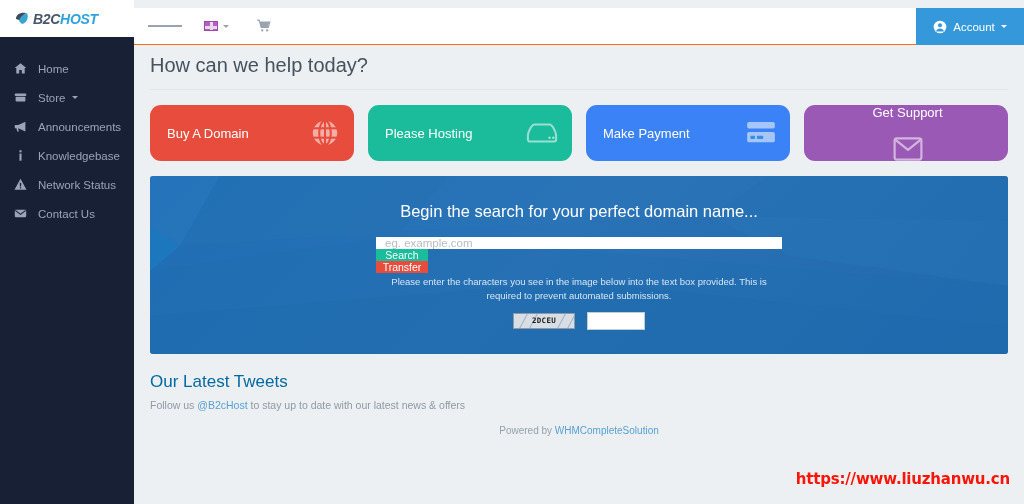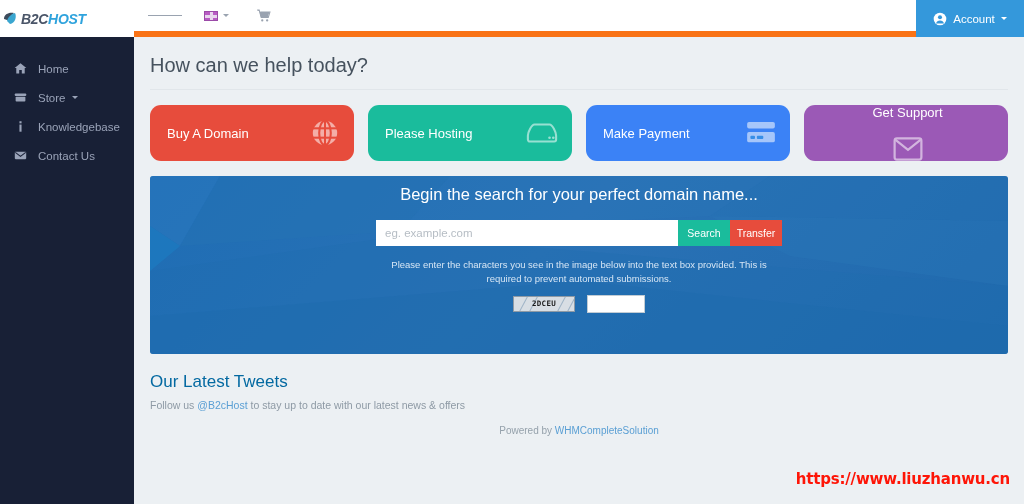--- a/index.html
+++ b/index.html
@@ -14,21 +14,21 @@
   
   .sidebar {
     position: absolute; left: 0; top: 0;
     width: 134px; height: 504px;
     background: #182036;
   }
   .brand {
     height: 37px;
     background: #ffffff;
     display: flex; align-items: center;
-    padding-left: 2px;
+    padding-left: 14px;
   }
   .brand-mark { width: 16px; height: 16px; margin-right: 3px; flex: none; }
   .brand-text { font-size: 14px; font-weight: bold; font-style: italic; letter-spacing: -0.3px; }
   .brand-b2c { color: #4a5568; }
   .brand-host { color: #2fa3dd; }
   .nav { padding-top: 17px; }
   .nav-item {
     display: flex; align-items: center;
     height: 29px;
     padding-left: 10px;
@@ -46,25 +46,25 @@
     margin-left: 6px;
     width: 0; height: 0;
     border-left: 3px solid transparent;
     border-right: 3px solid transparent;
     border-top: 3px solid #9aa3b8;
     display: inline-block;
   }
 
   
   .topbar {
-    position: absolute; left: 134px; top: 0;
+    position: absolute; left: 134px; top: 8px;
     width: 890px; height: 37px;
     background: #ffffff;
     display: flex; align-items: center;
-    border-bottom: 6px solid #f97316;
+    border-bottom: 1px solid #f97316;
   }
   .tb-icons { display: flex; align-items: center; gap: 0px; padding-left: 14px; }
   .tb-btn {
     width: 34px; height: 37px;
     display: flex; align-items: center; justify-content: center;
     cursor: pointer;
   }
   .hamburger div {
     width: 13px; height: 1.6px; background: #9aa3b0; margin: 2px 0;
   }
@@ -133,28 +133,29 @@
     margin-top: 15px;
     height: 178px;
     border-radius: 3px;
     position: relative;
     overflow: hidden;
     background: linear-gradient(135deg,#1e6db4 0%,#2a72b6 45%,#1f69ad 100%);
   }
   .hero svg.poly { position: absolute; inset: 0; width: 100%; height: 100%; }
   .hero-inner {
     position: relative; z-index: 2;
-    padding-top: 9px;
+    padding-top: 26px;
     text-align: center;
   }
   .hero-title { color: #fff; font-size: 16.5px; font-weight: normal; }
   .search-row {
     margin: 16px auto 0 auto;
     width: 406px; height: 26px;
     display: flex;
+    flex-direction: column;
   }
   .search-input {
     flex: 1; height: 26px;
     border: none; outline: none;
     background: #fff;
     padding: 0 9px;
     font-size: 11.5px; color: #555;
     font-family: "Liberation Sans", sans-serif;
   }
   .search-input::placeholder { color: #b6bdc4; }
@@ -254,25 +255,43 @@
               <rect x="1" y="3" width="14" height="3.2" rx="1"></rect>
               <rect x="2" y="7" width="12" height="6" rx="1"></rect>
             </svg>
         </span>
         <span class="nav-label">Store</span>
         <i class="caret-s"></i>
       </div>
       <div class="nav-item">
         <span class="nav-ico">
           <svg width="13" height="13" viewBox="0 0 16 16" fill="currentColor">
+              <path d="M1 6v4h2l1 4h2l-.8-4L14 14V2L5.2 6z"></path>
+            </svg>
+        </span>
+        <span class="nav-label">Announcements</span>
+      </div>
+      <div class="nav-item">
+        <span class="nav-ico">
+          <svg width="13" height="13" viewBox="0 0 16 16" fill="currentColor">
               <rect x="6.7" y="1.5" width="2.6" height="2.6"></rect>
               <rect x="6.7" y="5.6" width="2.6" height="8.8"></rect>
             </svg>
         </span>
         <span class="nav-label">Knowledgebase</span>
+      </div>
+      <div class="nav-item">
+        <span class="nav-ico">
+          <svg width="13" height="13" viewBox="0 0 16 16" fill="currentColor">
+              <path d="M8 1 15.4 14.6H.6z"></path>
+              <rect x="7.2" y="6" width="1.6" height="4.4" fill="#182036"></rect>
+              <rect x="7.2" y="11.4" width="1.6" height="1.6" fill="#182036"></rect>
+            </svg>
+        </span>
+        <span class="nav-label">Network Status</span>
       </div>
       <div class="nav-item">
         <span class="nav-ico">
           <svg width="13" height="13" viewBox="0 0 16 16" fill="currentColor">
               <rect x="1" y="3.5" width="14" height="9" rx="1"></rect>
               <path d="M1.6 4.2 8 9l6.4-4.8" stroke="#182036" stroke-width="1.3" fill="none"></path>
             </svg>
         </span>
         <span class="nav-label">Contact Us</span>
       </div>

